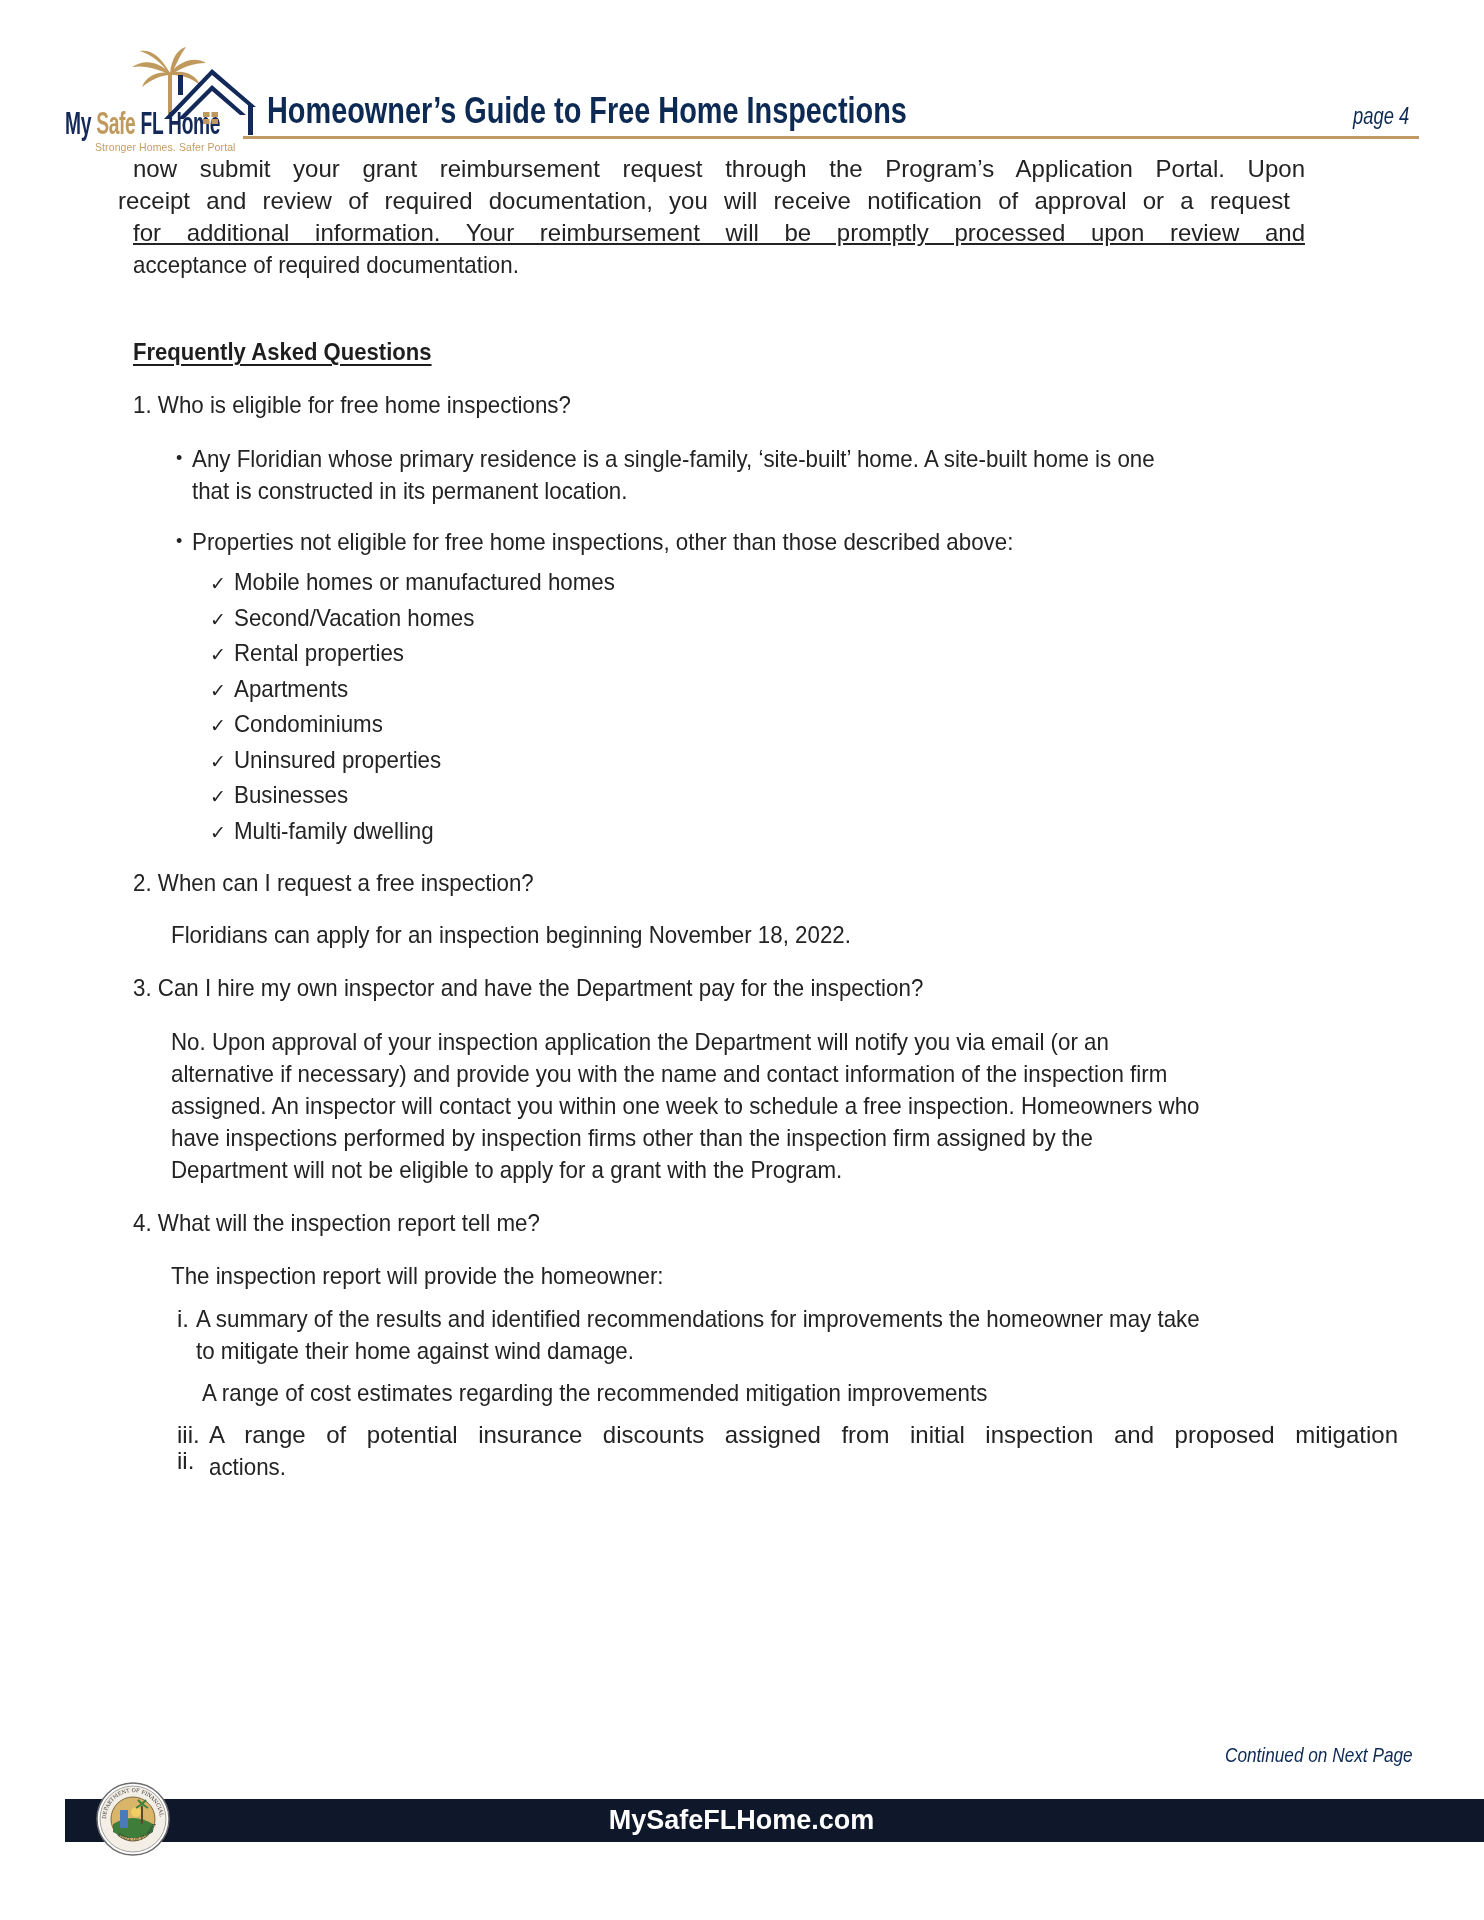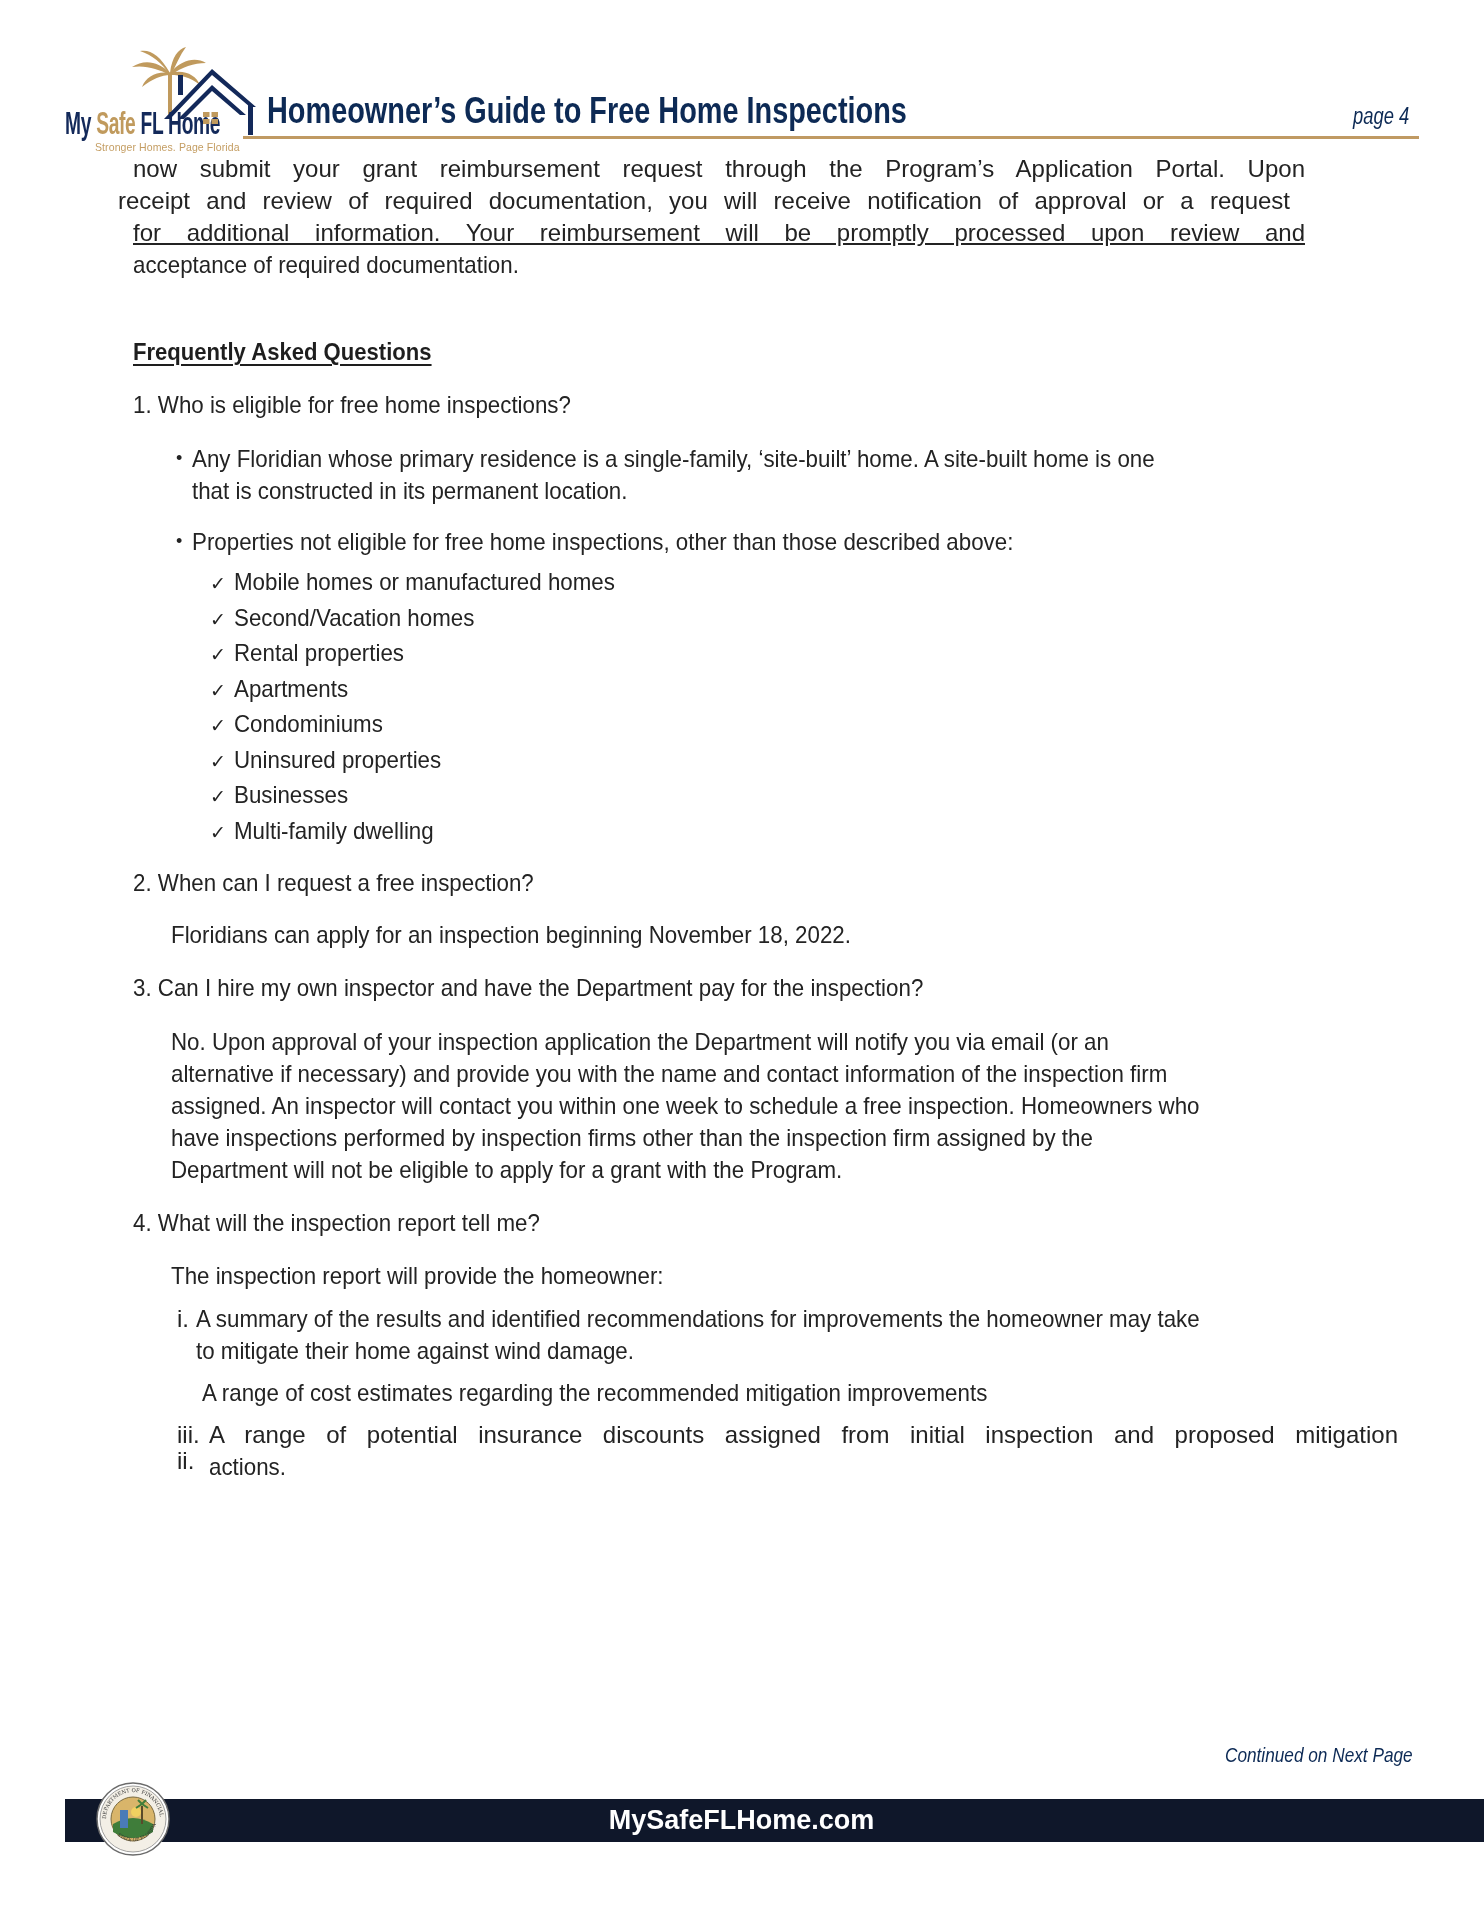--- a/index.html
+++ b/index.html
@@ -62,21 +62,21 @@
       <span class="logo-my">My</span>
       <span class="logo-safe">Safe</span>
       <span class="logo-flhome">FL Home</span>
     </div>
     <svg class="logo-window" viewBox="0 0 15 12">
       <rect x="0" y="0" width="6.5" height="5" fill="#c09a5d"></rect>
       <rect x="8.5" y="0" width="6.5" height="5" fill="#c09a5d"></rect>
       <rect x="0" y="7" width="6.5" height="5" fill="#c09a5d"></rect>
       <rect x="8.5" y="7" width="6.5" height="5" fill="#c09a5d"></rect>
     </svg>
-    <div class="tagline">Stronger Homes. Page Florida</div>
+    <div class="tagline">Stronger Homes. Safer Portal</div>
 
     <div class="header-title">Homeowner’s Guide to Free Home Inspections</div>
     <div class="page-num">page 4</div>
     <div class="header-rule"></div>
   </div>
 
   <div>
     <div class="line just" style="left:133px; top:154px; width:1172px;">now submit your grant reimbursement request through the Program’s Application Portal. Upon</div>
     <div class="line just" style="left:118px; top:186px; width:1172px;">receipt and review of required documentation, you will receive notification of approval or a request</div>
     <div class="line just" style="left:133px; top:218px; width:1172px;text-decoration:underline;">for additional information. Your reimbursement will be promptly processed upon review and</div>

